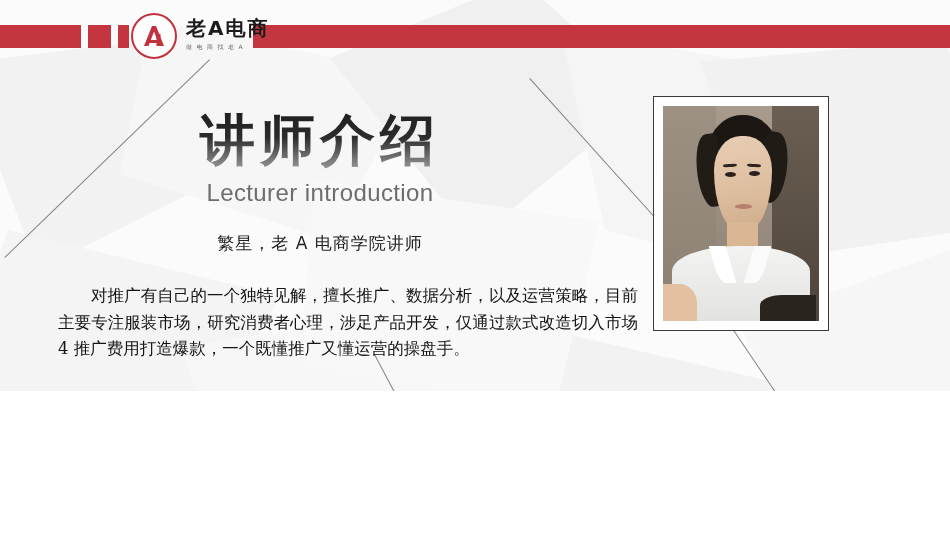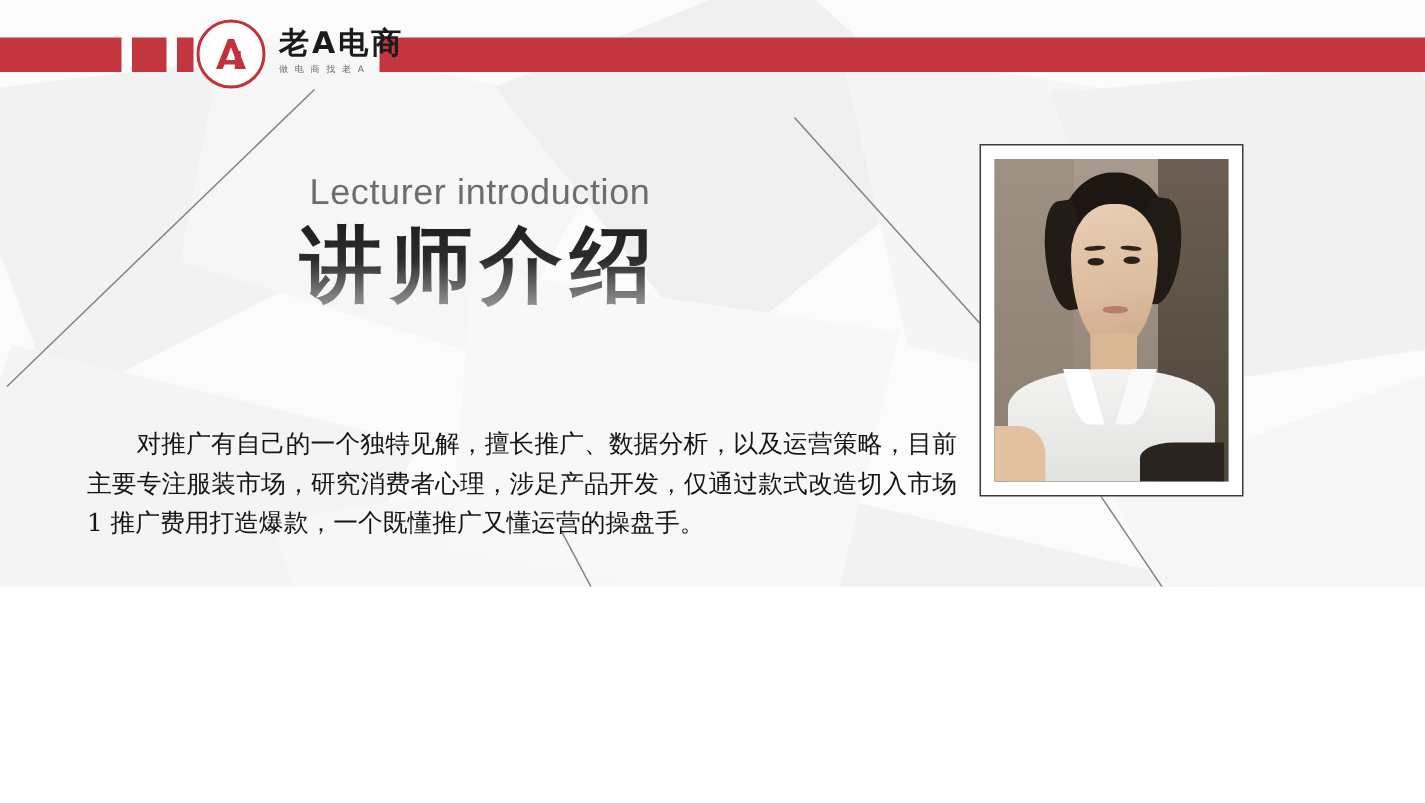--- a/index.html
+++ b/index.html
@@ -235,27 +235,28 @@
       </svg>
     </div>
 
     <div class="logo-text">
       <div class="logo-main">老A电商</div>
       <div class="logo-sub">做电商找老A</div>
     </div>
   </div>
 
   <div id="title-block">
+    <div id="main-title">讲师介绍</div>
     <div id="sub-title">Lecturer introduction</div>
-    <div id="main-title">讲师介绍</div>
-  </div>
-
+  </div>
+
+  <div id="lecturer-name">繁星，老 A 电商学院讲师</div>
 
   <div id="bio">
-    <p>对推广有自己的一个独特见解，擅长推广、数据分析，以及运营策略，目前主要专注服装市场，研究消费者心理，涉足产品开发，仅通过款式改造切入市场 1 推广费用打造爆款，一个既懂推广又懂运营的操盘手。</p>
+    <p>对推广有自己的一个独特见解，擅长推广、数据分析，以及运营策略，目前主要专注服装市场，研究消费者心理，涉足产品开发，仅通过款式改造切入市场 4 推广费用打造爆款，一个既懂推广又懂运营的操盘手。</p>
   </div>
 
   <div id="photo-frame">
     <div id="photo">
       <div class="wall-l"></div>
       <div class="wall-c"></div>
       <div class="wall-r"></div>
       <div class="hair"></div>
       <div class="hair2"></div>
       <div class="hair3"></div>

